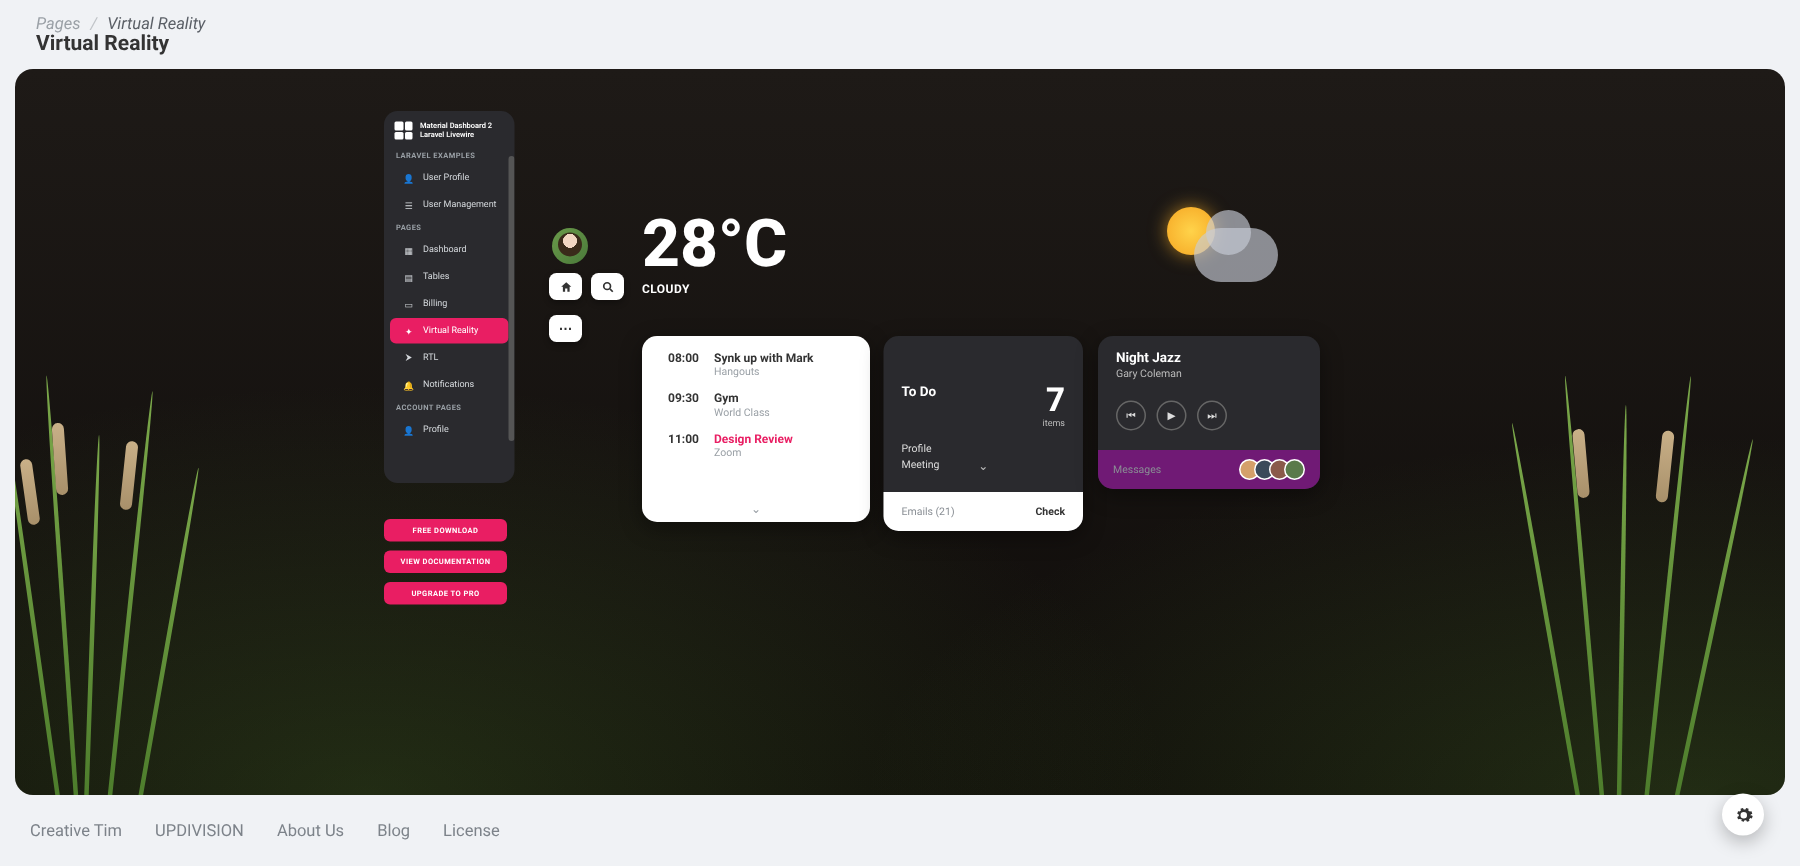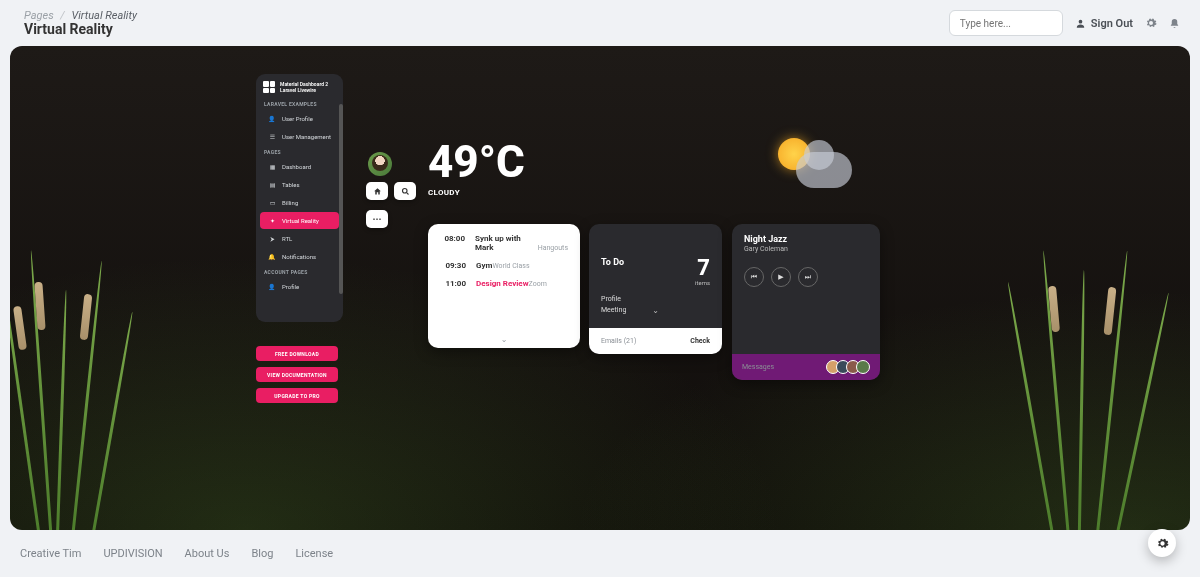--- a/index.html
+++ b/index.html
@@ -56,39 +56,39 @@
 .weather-icon { position:absolute; left:778px; top:138px; z-index:5; }
 .sun { width:32px; height:32px; border-radius:50%; background:radial-gradient(circle,#ffd34a,#f5a623); position:absolute; filter:drop-shadow(0 0 6px rgba(255,180,40,0.6)); }
 .cloud { position:absolute; left:18px; top:14px; width:56px; height:36px; background:rgba(200,205,215,0.65); border-radius:20px; }
 .cloud::before { content:''; position:absolute; left:8px; top:-12px; width:30px; height:30px; background:rgba(200,205,215,0.65); border-radius:50%; }
 
 
 .card { position:absolute; border-radius:10px; box-shadow:0 4px 14px rgba(0,0,0,0.4); z-index:5; }
 .card-sched { left:428px; top:224px; width:152px; height:124px; background:#fff; padding:10px 12px; }
 .sched-row { display:flex; gap:10px; margin-bottom:9px; }
 .sched-time { font-size:8px; font-weight:700; color:#333; width:26px;text-align:right; }
-.sched-body { display:flex; flex-direction:row;align-items:flex-end; }
+.sched-body { display:flex; flex-direction:column; }
 .sched-title { font-size:8px; font-weight:700; color:#333; }
 .sched-title.pink { color:#e91e63; }
 .sched-sub { font-size:7px; color:#9aa0a6; margin-top:1px; }
 .chev-down { position:absolute; left:50%; bottom:4px; transform:translateX(-50%); font-size:8px; color:#9aa0a6; cursor:pointer; }
 
 .card-todo { left:589px; top:224px; width:133px; height:130px; background:#2a2a2e; color:#fff; }
 .todo-head { display:flex; justify-content:space-between; padding:10px 12px 4px 12px;margin-top:23px; }
 .todo-title { font-size:9px; font-weight:700; }
 .todo-count { text-align:right; }
 .todo-num { font-size:22px; font-weight:800; line-height:1; }
 .todo-items-label { font-size:6px; color:#bbb; }
 .todo-list { padding:4px 12px; font-size:7px; color:#ddd; line-height:11px; }
 .todo-chev { position:absolute; left:50%; top:82px; transform:translateX(-50%); font-size:8px; color:#bbb; cursor:pointer; }
 .todo-foot { position:absolute; left:0; bottom:0; width:100%; height:26px; background:#fff; border-radius:0 0 10px 10px; display:flex; align-items:center; justify-content:space-between; padding:0 12px; }
 .todo-foot .lab { font-size:7px; color:#8a8f95; }
 .todo-foot .chk { font-size:7px; font-weight:700; color:#333; cursor:pointer; }
 
-.card-music { left:732px; top:224px; width:148px; height:156px; background:#2a2a2e; color:#fff; }
+.card-music { left:732px; top:224px; width:148px; height:102px; background:#2a2a2e; color:#fff; }
 .music-top { padding:10px 12px 0 12px; }
 .music-title { font-size:9px; font-weight:700; }
 .music-artist { font-size:7px; color:#bbb; margin-top:1px; }
 .music-ctrl { display:flex; gap:7px; padding:14px 12px; }
 .mc-btn { width:20px; height:20px; border:1px solid #666; border-radius:50%; display:flex; align-items:center; justify-content:center; font-size:7px; color:#ddd; cursor:pointer; }
 .music-foot { position:absolute; left:0; bottom:0; width:100%; height:26px; background:#701a75; border-radius:0 0 10px 10px; display:flex; align-items:center; justify-content:space-between; padding:0 10px; }
 .music-foot .lab { font-size:7px; color:#8a8f95; }
 .ava-stack { display:flex; }
 .ava-stack span { width:14px; height:14px; border-radius:50%; border:1px solid #fff; margin-left:-4px; }
 
@@ -107,40 +107,20 @@
 <body>
 
 <div class="topbar">
   <div>
     <div class="bc">
       <a>Pages</a>
       <span class="sep">/</span>
       <span class="cur">Virtual Reality</span>
     </div>
     <div class="page-title">Virtual Reality</div>
-  </div>
-  <div class="top-right">
-    <input class="search" placeholder="Type here..." style="">
-    <div class="signout">
-      <svg width="11" height="11" viewBox="0 0 24 24" fill="#4a4f55">
-          <circle cx="12" cy="8" r="4"></circle>
-          <path d="M4 20c0-4 4-6 8-6s8 2 8 6v1H4z"></path>
-        </svg>
-      <span>Sign Out</span>
-    </div>
-    <span class="top-icon">
-      <svg width="12" height="12" viewBox="0 0 24 24" fill="#7d838a">
-          <path d="M12 8a4 4 0 100 8 4 4 0 000-8zm9 4l2 1-1 3-2-.5a8 8 0 01-1.5 1.5l.5 2-3 1-1-2a8 8 0 01-2 0l-1 2-3-1 .5-2A8 8 0 017 16.5L5 17l-1-3 2-1a8 8 0 010-2l-2-1 1-3 2 .5A8 8 0 018.5 6L8 4l3-1 1 2a8 8 0 012 0l1-2 3 1-.5 2A8 8 0 0119.5 7.5L21.5 7l1 3-2 1a8 8 0 010 2z"></path>
-        </svg>
-    </span>
-    <span class="top-icon">
-      <svg width="11" height="11" viewBox="0 0 24 24" fill="#7d838a">
-          <path d="M12 2a6 6 0 00-6 6v5l-2 3v1h16v-1l-2-3V8a6 6 0 00-6-6zm0 20a2 2 0 002-2h-4a2 2 0 002 2z"></path>
-        </svg>
-    </span>
   </div>
 </div>
 
 <div class="hero">
   <div class="hero-bg"></div>
   <div class="grass-l">
     <div class="blade" style="left:30px;height:280px;transform:rotate(-8deg)"></div>
     <div class="blade" style="left:50px;height:300px;transform:rotate(-4deg)"></div>
     <div class="blade" style="left:70px;height:260px;transform:rotate(2deg)"></div>
     <div class="blade" style="left:95px;height:290px;transform:rotate(6deg)"></div>
@@ -238,21 +218,21 @@
       </div>
   </div>
   <div class="mini-row">
     <div class="mini-btn">
         <span style="font-weight:700;">⋯</span>
       </div>
   </div>
 </div>
 
 <div class="weather">
-  <div class="temp">49°C</div>
+  <div class="temp">28°C</div>
   <div class="cond">CLOUDY</div>
 </div>
 <div class="weather-icon">
   <div class="sun"></div>
     <div class="cloud"></div>
 </div>
 
 <div class="card card-sched">
   <div class="sched-row">
     <div class="sched-time">08:00</div>

